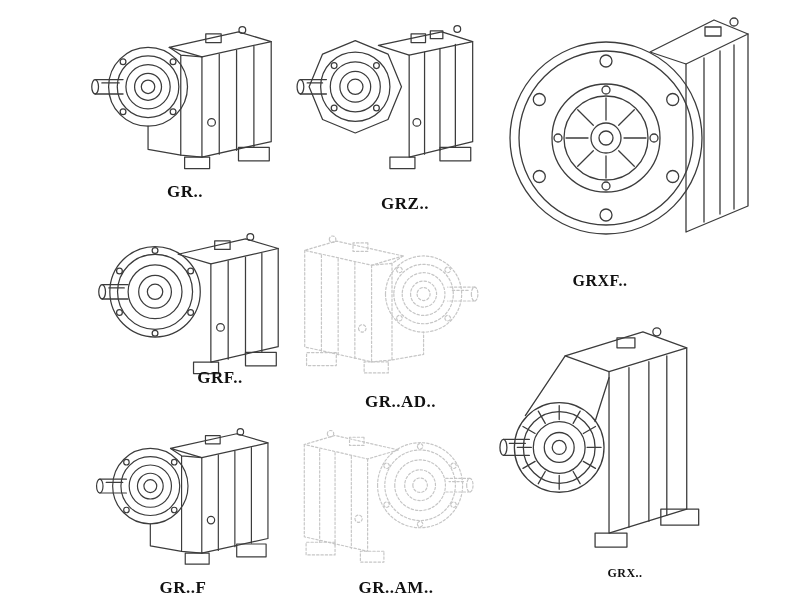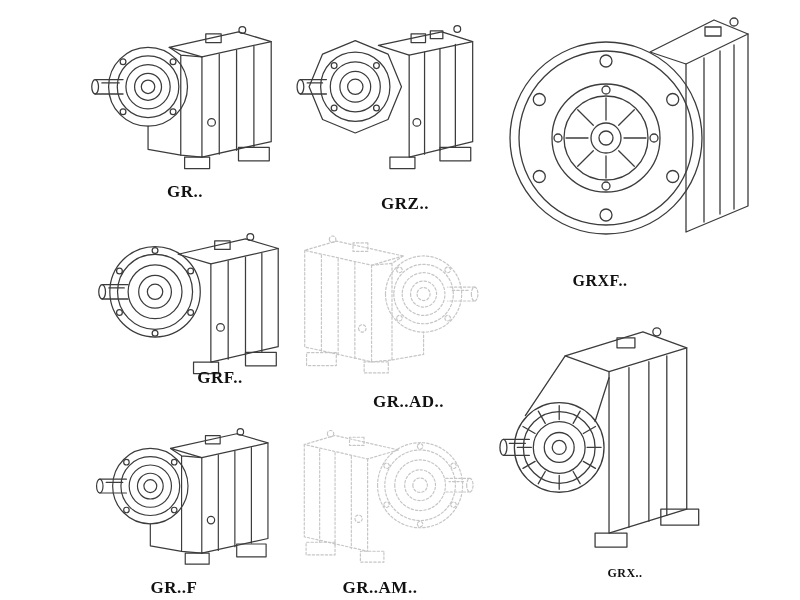--- a/index.html
+++ b/index.html
@@ -201,34 +201,34 @@
     <use href="#sym-flange"></use>
   </svg>
 </div>
 <div class="label" style="left:150px;top:368px;width:140px">GRF..</div>
 
 <div class="fig" style="left:288px;top:210px">
   <svg width="195" height="182" viewBox="0 0 210 185" class="faded">
     <use href="#sym-foot" transform="translate(210,0) scale(-1,1)"></use>
   </svg>
 </div>
-<div class="label" style="left:336px;top:392px;width:145px">GR..AD..</div>
+<div class="label" style="left:328px;top:392px;width:145px">GR..AD..</div>
 
 <div class="fig" style="left:88px;top:408px">
   <svg width="200" height="170" viewBox="0 0 210 185">
     <use href="#sym-foot"></use>
   </svg>
 </div>
-<div class="label" style="left:104px;top:578px;width:140px">GR..F</div>
+<div class="label" style="left:113px;top:578px;width:140px">GR..F</div>
 
 <div class="fig" style="left:288px;top:406px">
   <svg width="190" height="172" viewBox="0 0 210 185" class="faded">
     <use href="#sym-flange" transform="translate(210,0) scale(-1,1)"></use>
   </svg>
 </div>
-<div class="label" style="left:310px;top:578px;width:140px">GR..AM..</div>
+<div class="label" style="left:326px;top:578px;width:140px">GR..AM..</div>
 
 <div class="fig" style="left:495px;top:298px">
   <svg width="240" height="264" viewBox="0 0 240 265">
     <use href="#sym-grx"></use>
   </svg>
 </div>
 <div class="label big" style="left:550px;top:566px;width:150px">GRX..</div>
 
 </body></html>

